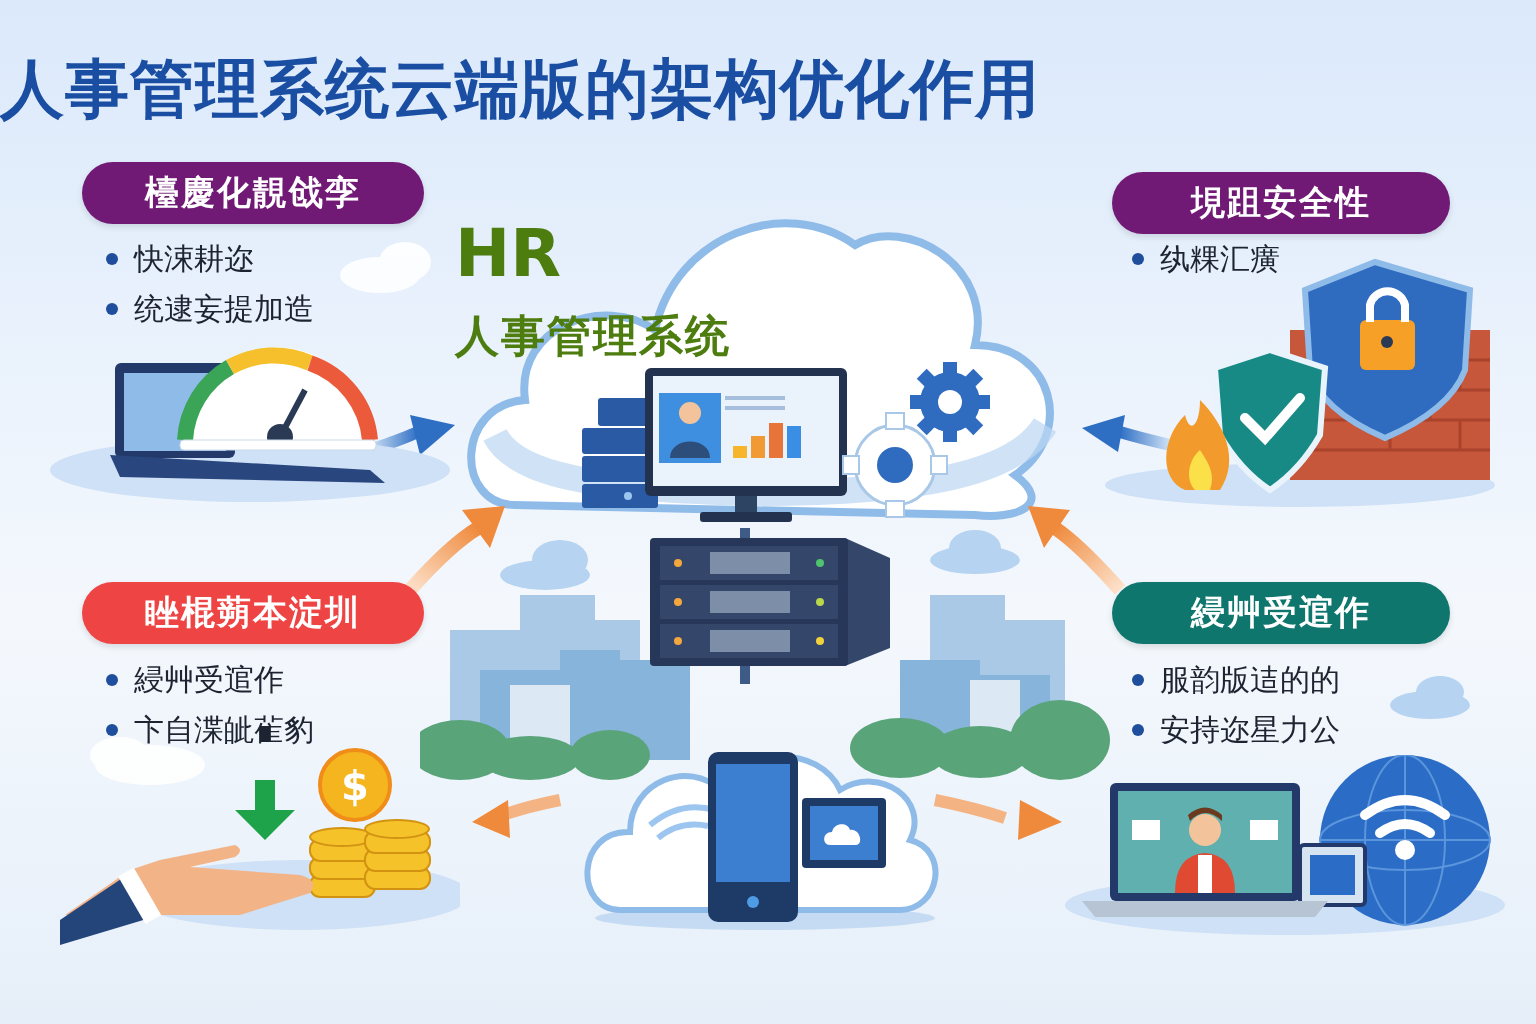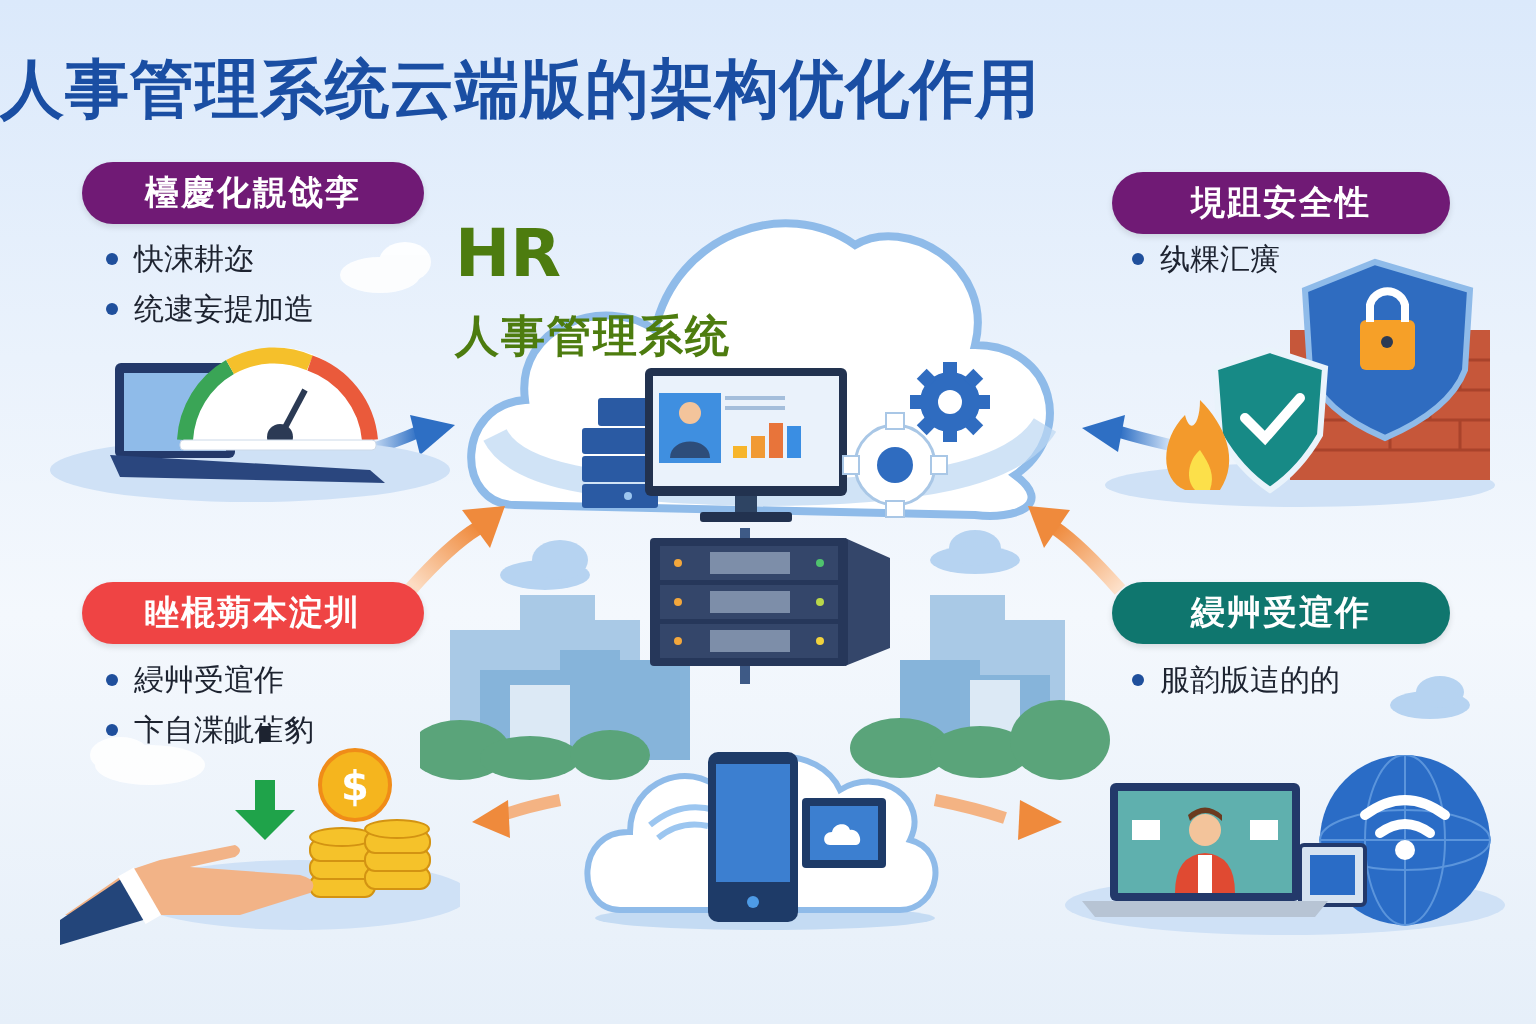--- a/index.html
+++ b/index.html
@@ -298,20 +298,24 @@
   <path d="M0 175 L70 128 L100 170 L0 200 Z" fill="#23457a"></path>
   <rect x="70" y="124" width="18" height="55" fill="#fff" transform="rotate(-30 78 150)"></rect>
 </svg>
 
 <div class="pill" style="left:1112px;top:582px;width:338px;background:#0f766e">綅艸受逭作</div>
 <ul class="bullets" style="left:1132px;top:655px">
   <li>
       <span class="dot"></span>
       <span>服韵版迼的的</span>
     </li>
+  <li>
+      <span class="dot"></span>
+      <span>安持迩星力公</span>
+    </li>
 </ul>
 <svg class="abs" style="left:1060px;top:755px" width="450" height="180">
   <ellipse cx="225" cy="150" rx="220" ry="30" fill="#cfe1f6"></ellipse>
   <circle cx="345" cy="85" r="85" fill="#2a6cc6"></circle>
   <g stroke="#5b95dc" stroke-width="2" fill="none">
     <ellipse cx="345" cy="85" rx="40" ry="85"></ellipse>
       <ellipse cx="345" cy="85" rx="85" ry="30"></ellipse>
     <line x1="260" y1="85" x2="430" y2="85"></line>
       <line x1="345" y1="0" x2="345" y2="170"></line>
   </g>

